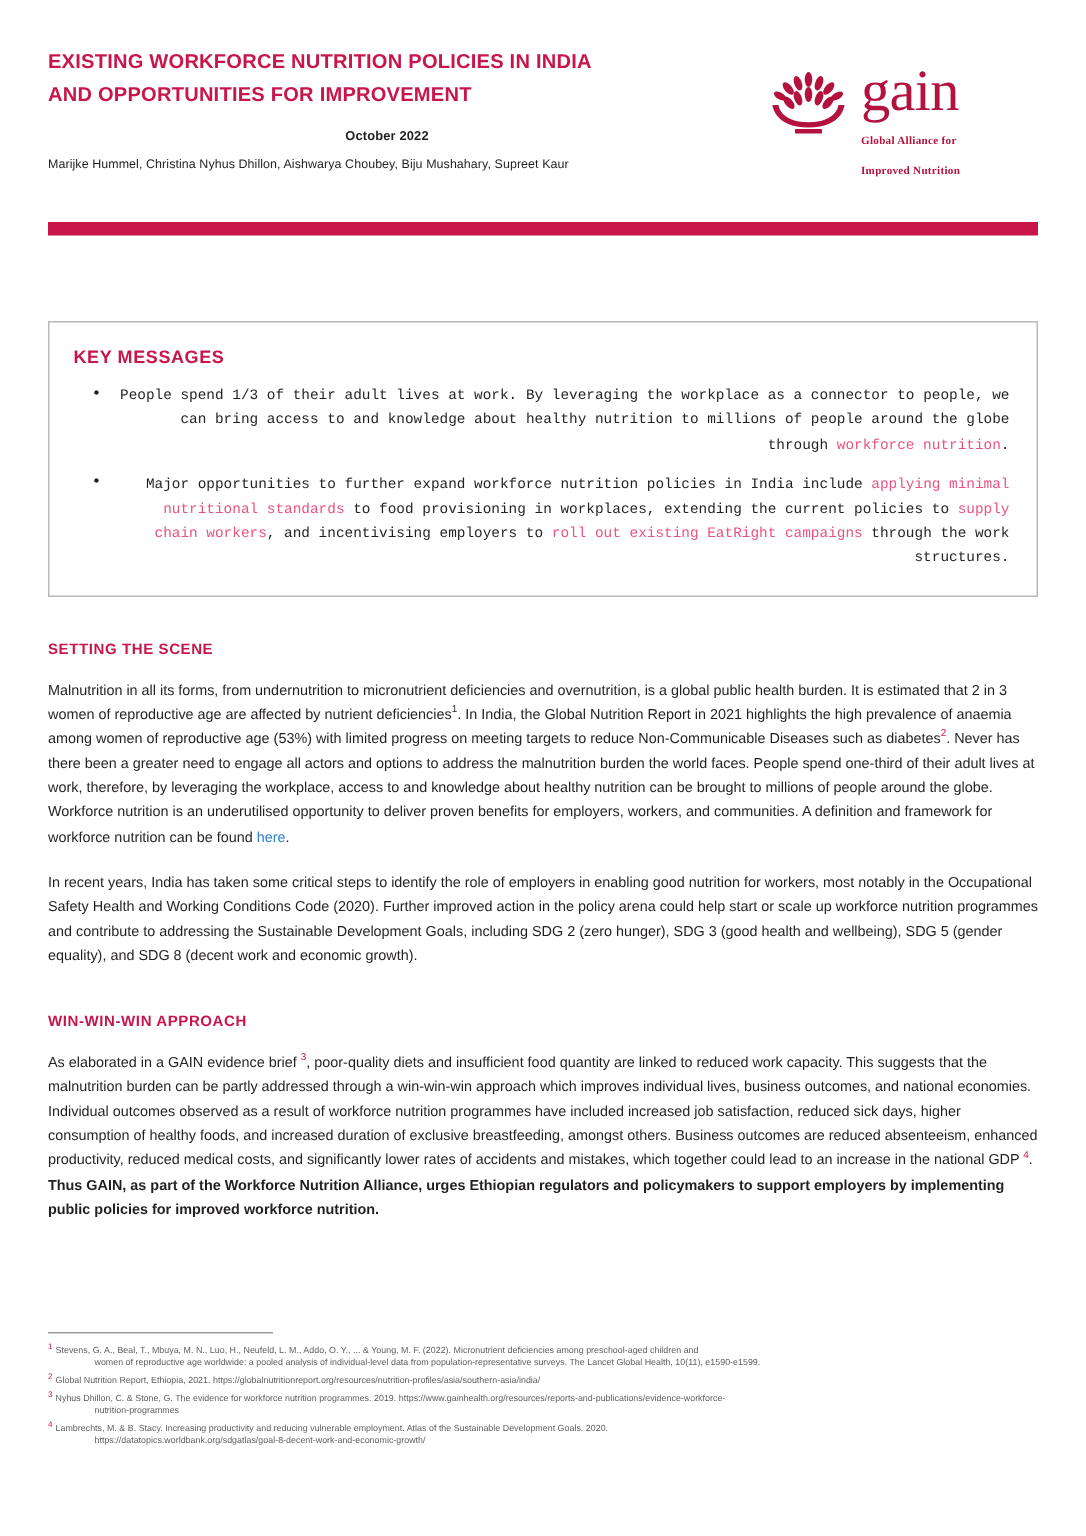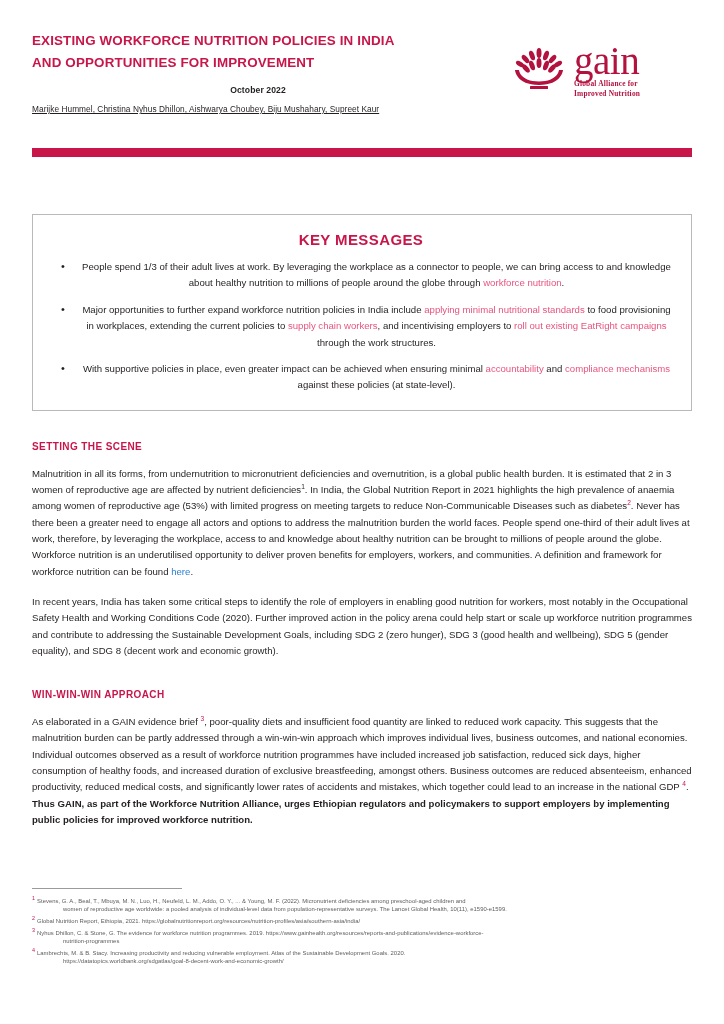--- a/index.html
+++ b/index.html
@@ -49,21 +49,20 @@
     color: #231f20;
     margin-top: 11px;
     letter-spacing: 0.1px;
     text-align: center;
   }
   .doc-authors {
     font-size: 8.3px;
     color: #231f20;
     margin-top: 9px;
     letter-spacing: 0.05px;
-    text-decoration: underline;
   }
 
   
   .logo {
     position: absolute;
     right: 0;
     top: 42px;
     width: 182px;
     height: 62px;
     display: flex;
@@ -84,58 +83,58 @@
     line-height: 36px;
     color: #b3123f;
     letter-spacing: -0.5px;
   }
   .logo-tag {
     font-family: "Liberation Serif", serif;
     font-size: 7.4px;
     line-height: 10px;
     color: #b3123f;
     letter-spacing: 0.2px;
-    margin-top: 0;
+    margin-top: 10px;
     font-weight: bold;
   }
 
   
   .rule-red {
     margin-top: 22px;
     height: 9px;
     background: #c8164b;
   }
 
   
   .key-box {
     margin-top: 57px;
     border: 1px solid #b9b9b9;
     padding: 16px 18px 16px 16px;
   }
   .key-title {
-    text-align: center;
-    color: #c8164b;
-    font-size: 15px;
+    color: #c8164b;
+    font-size: 12px;
     font-weight: bold;
     letter-spacing: 0.4px;
     margin-bottom: 11px;
   }
   ul.key-list {
     margin: 0;
     padding: 0;
     list-style: none;
   }
   ul.key-list li {
     position: relative;
     padding-left: 31px;
     font-size: 9.6px;
     line-height: 16.4px;
     margin-bottom: 10px;
-    text-align: center;
-    color: #231f20;
+    text-align: right;
+    color: #231f20;
+    font-family: Liberation Mono, monospace;
   }
   ul.key-list li:last-child { margin-bottom: 0; }
   ul.key-list li::before {
     content: "\2022";
     position: absolute;
     left: 12px;
     top: -1px;
     font-size: 11px;
     color: #231f20;
   }
@@ -251,21 +250,20 @@
     </div>
   </div>
 
   <div class="rule-red"></div>
 
   <div class="key-box">
     <div class="key-title">KEY MESSAGES</div>
     <ul class="key-list" id="key-list">
         <li><span>People spend 1/3 of their adult lives at work. By leveraging the workplace as a connector to people, we can bring access to and knowledge about healthy nutrition to millions of people around the globe through </span><span class="hl">workforce nutrition</span><span>.</span></li>
         <li><span>Major opportunities to further expand workforce nutrition policies in India include </span><span class="hl">applying minimal nutritional standards</span><span> to food provisioning in workplaces, extending the current policies to </span><span class="hl">supply chain workers</span><span>, and incentivising employers to </span><span class="hl">roll out existing EatRight campaigns</span><span> through the work structures.</span></li>
-        <li><span>With supportive policies in place, even greater impact can be achieved when ensuring minimal </span><span class="hl">accountability</span><span> and </span><span class="hl">compliance mechanisms</span><span> against these policies (at state-level).</span></li>
       </ul>
   </div>
 
   <div class="section-head">SETTING THE SCENE</div>
 
   <p class="body-p">
     <span>Malnutrition in all its forms, from undernutrition to micronutrient deficiencies and overnutrition, is a global public health burden. It is estimated that 2 in 3 women of reproductive age are affected by nutrient deficiencies</span><sup>1</sup><span>. In India, the Global Nutrition Report in 2021 highlights the high prevalence of anaemia among women of reproductive age (53%) with limited progress on meeting targets to reduce Non-Communicable Diseases such as diabetes</span><sup class="red">2</sup><span>. Never has there been a greater need to engage all actors and options to address the malnutrition burden the world faces. People spend one-third of their adult lives at work, therefore, by leveraging the workplace, access to and knowledge about healthy nutrition can be brought to millions of people around the globe. Workforce nutrition is an underutilised opportunity to deliver proven benefits for employers, workers, and communities. A definition and framework for workforce nutrition can be found </span><a class="inline-link" href="#">here</a><span>.</span>
   </p>
 
   <p class="body-p">In recent years, India has taken some critical steps to identify the role of employers in enabling good nutrition for workers, most notably in the Occupational Safety Health and Working Conditions Code (2020). Further improved action in the policy arena could help start or scale up workforce nutrition programmes and contribute to addressing the Sustainable Development Goals, including SDG 2 (zero hunger), SDG 3 (good health and wellbeing), SDG 5 (gender equality), and SDG 8 (decent work and economic growth).</p>

